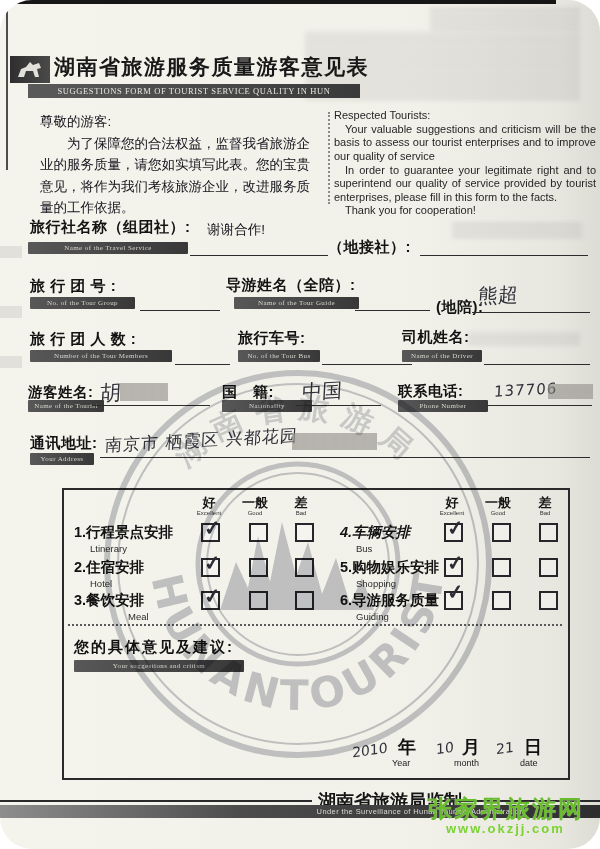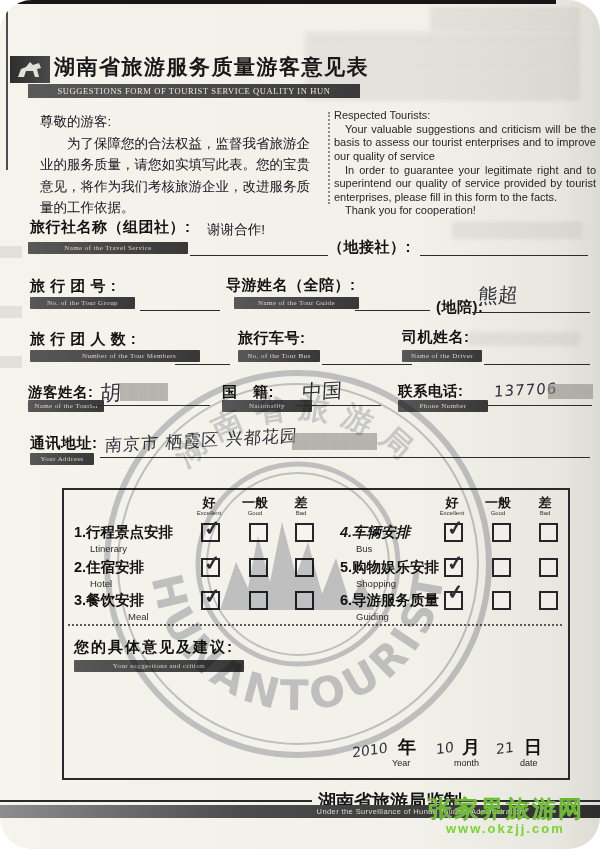--- a/index.html
+++ b/index.html
@@ -106,21 +106,21 @@
   <div class="strip" style="left:30px;top:297px;width:105px;">No. of the Tour Group</div>
   <div class="ul" style="left:140px;top:310px;width:80px;"></div>
   <div class="lbl" style="left:226px;top:276px;">导游姓名（全陪）:</div>
   <div class="strip" style="left:226px;top:297px;width:125px;margin-left:8px;">Name of the Tour Guide</div>
   <div class="ul" style="left:355px;top:310px;width:75px;"></div>
   <div class="lbl lbl-s" style="left:436px;top:298px;">(地陪):</div>
   <div class="hw" style="left:478px;top:282px;font-size:20px;">熊超</div>
   <div class="ul" style="left:472px;top:312px;width:118px;"></div>
 
   <div class="lbl" style="left:30px;top:330px;">旅 行 团 人 数 :</div>
-  <div class="strip" style="left:30px;top:350px;width:142px;padding-left:28px;">Number of the Tour Members</div>
+  <div class="strip" style="left:30px;top:350px;width:142px;">Number of the Tour Members</div>
   <div class="ul" style="left:175px;top:364px;width:55px;"></div>
   <div class="lbl" style="left:238px;top:329px;">旅行车号:</div>
   <div class="strip" style="left:238px;top:350px;width:82px;">No. of the Tour Bus</div>
   <div class="ul" style="left:322px;top:364px;width:90px;"></div>
   <div class="lbl" style="left:402px;top:328px;">司机姓名:</div>
   <div class="strip" style="left:402px;top:350px;width:80px;">Name of the Driver</div>
   <div class="ul" style="left:484px;top:364px;width:106px;"></div>
 
   <div class="lbl" style="left:28px;top:383px;font-size:14.5px;">游客姓名:</div>
   <div class="strip" style="left:28px;top:400px;width:76px;">Name of the Tourist</div>

